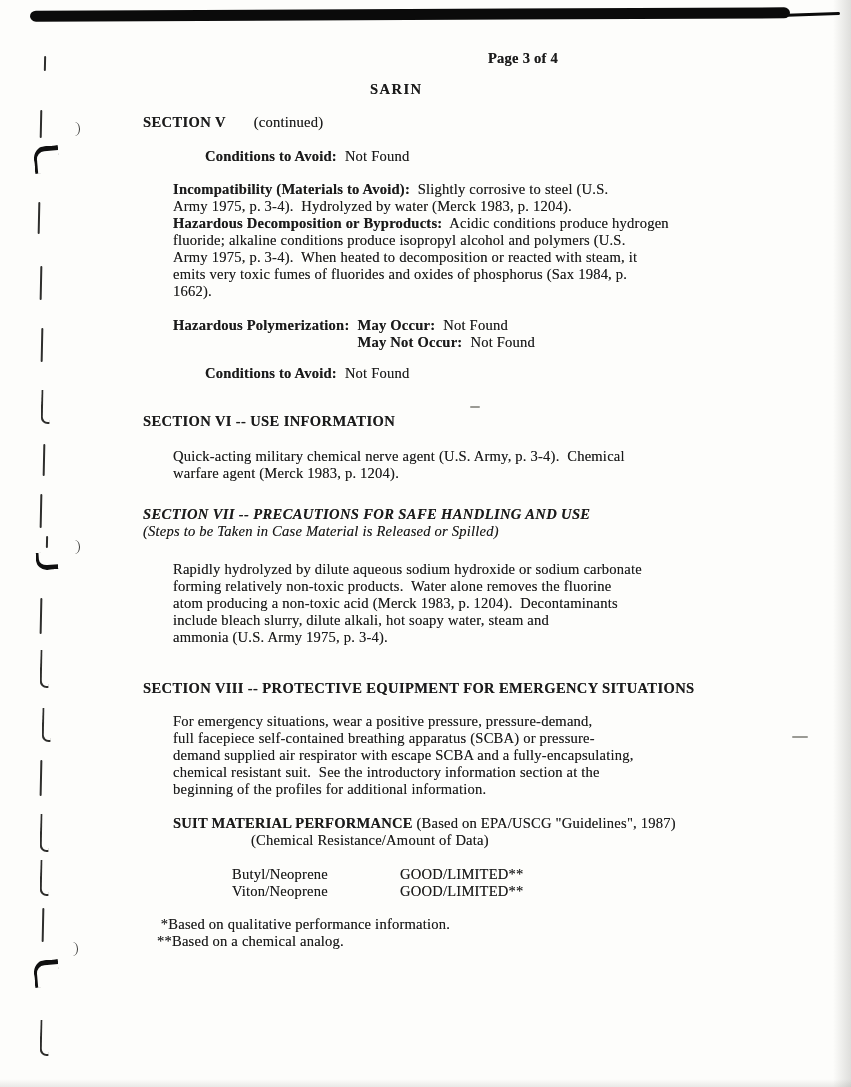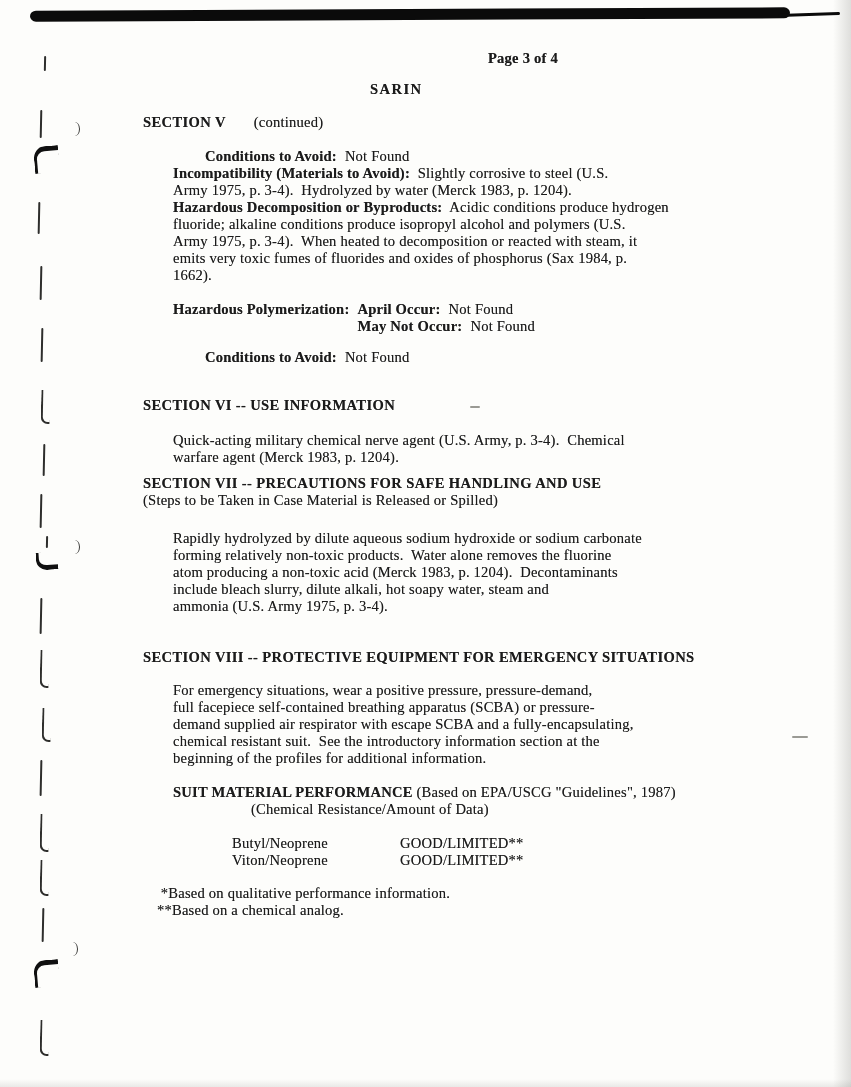--- a/index.html
+++ b/index.html
@@ -65,28 +65,28 @@
   .prewrap { white-space: pre-wrap; }
   .header-block { margin-left: 345px; }
   .title { margin-top: 14px; margin-left: 227px; font-weight: bold; letter-spacing: 1.4px; }
   .section-heading { font-weight: bold; letter-spacing: 0.35px; }
   .continued { font-weight: normal; margin-left: 28px; letter-spacing: 0.2px; }
   .indent1 { margin-left: 30px; }
   .indent2 { margin-left: 62px; }
   .val { margin-left: 0.55em; }
   .sec-v   { margin-top: 16px; }
   .cond1   { margin-top: 17px; }
-  .p-incompat { }
+  .p-incompat { margin-top: 16px; }
   .p-decomp   { }
   .polym   { margin-top: 17px; display: flex; }
   .polym .plabel { margin-right: 0.55em; white-space: pre; }
   .cond2   { margin-top: 14px; }
   .h-vi    { margin-top: 31px; }
   .p-vi    { margin-top: 18px; }
-  .h-vii   { margin-top: 9px; }
+  .h-vii   { margin-top: 24px; font-style: italic; }
   .vii-sub { font-weight: normal; letter-spacing: 0.2px; }
   .p-vii   { margin-top: 21px; }
   .h-viii  { margin-top: 34px; }
   .p-viii  { margin-top: 16px; }
   .suit-head { margin-top: 17px; }
   .suit-sub  { margin-left: 108px; }
   .suit-table { margin-top: 17px; margin-left: 89px; }
   .suit-row .mat { display: inline-block; width: 168px; }
   .footnotes { margin-top: 16px; margin-left: 14px; }
   .footnotes > div { white-space: pre; }
@@ -142,21 +142,21 @@
 
     <div class="indent1 p-decomp prewrap"><span class="bold">Hazardous Decomposition or Byproducts:</span><span>  Acidic conditions produce hydrogen
 fluoride; alkaline conditions produce isopropyl alcohol and polymers (U.S.
 Army 1975, p. 3-4).  When heated to decomposition or reacted with steam, it
 emits very toxic fumes of fluorides and oxides of phosphorus (Sax 1984, p.
 1662).</span></div>
 
     <div class="indent1 polym">
       <span class="bold plabel">Hazardous Polymerization:</span>
       <div>
-        <div><span class="bold">April Occur:</span><span class="val">Not Found</span></div>
+        <div><span class="bold">May Occur:</span><span class="val">Not Found</span></div>
         <div><span class="bold">May Not Occur:</span><span class="val">Not Found</span></div>
       </div>
     </div>
 
     <div class="indent2 cond2"><span class="bold">Conditions to Avoid:</span><span class="val">Not Found</span></div>
 
     <div class="section-heading h-vi">SECTION VI -- USE INFORMATION</div>
 
     <div class="indent1 p-vi prewrap">Quick-acting military chemical nerve agent (U.S. Army, p. 3-4).  Chemical
 warfare agent (Merck 1983, p. 1204).</div>

